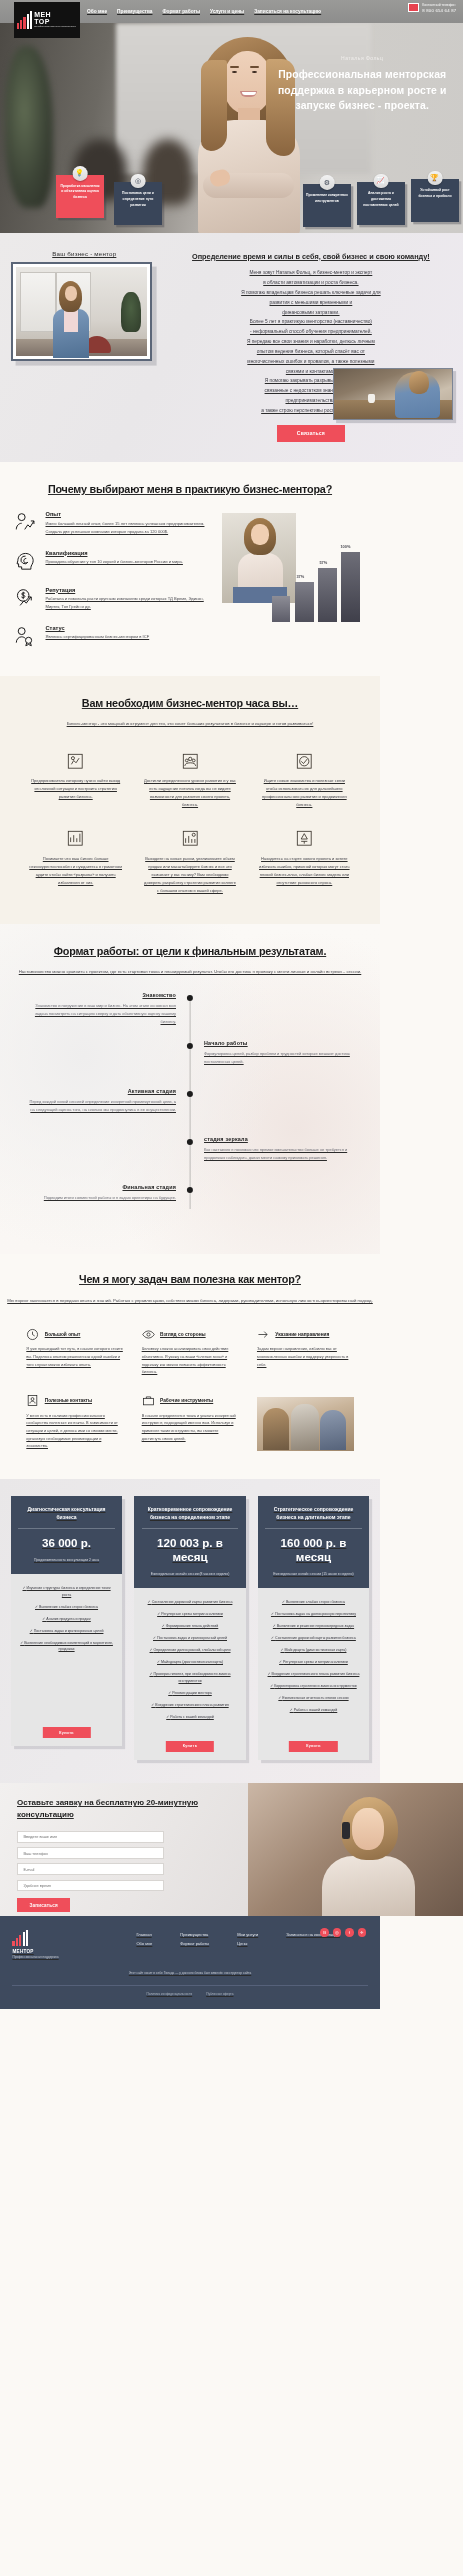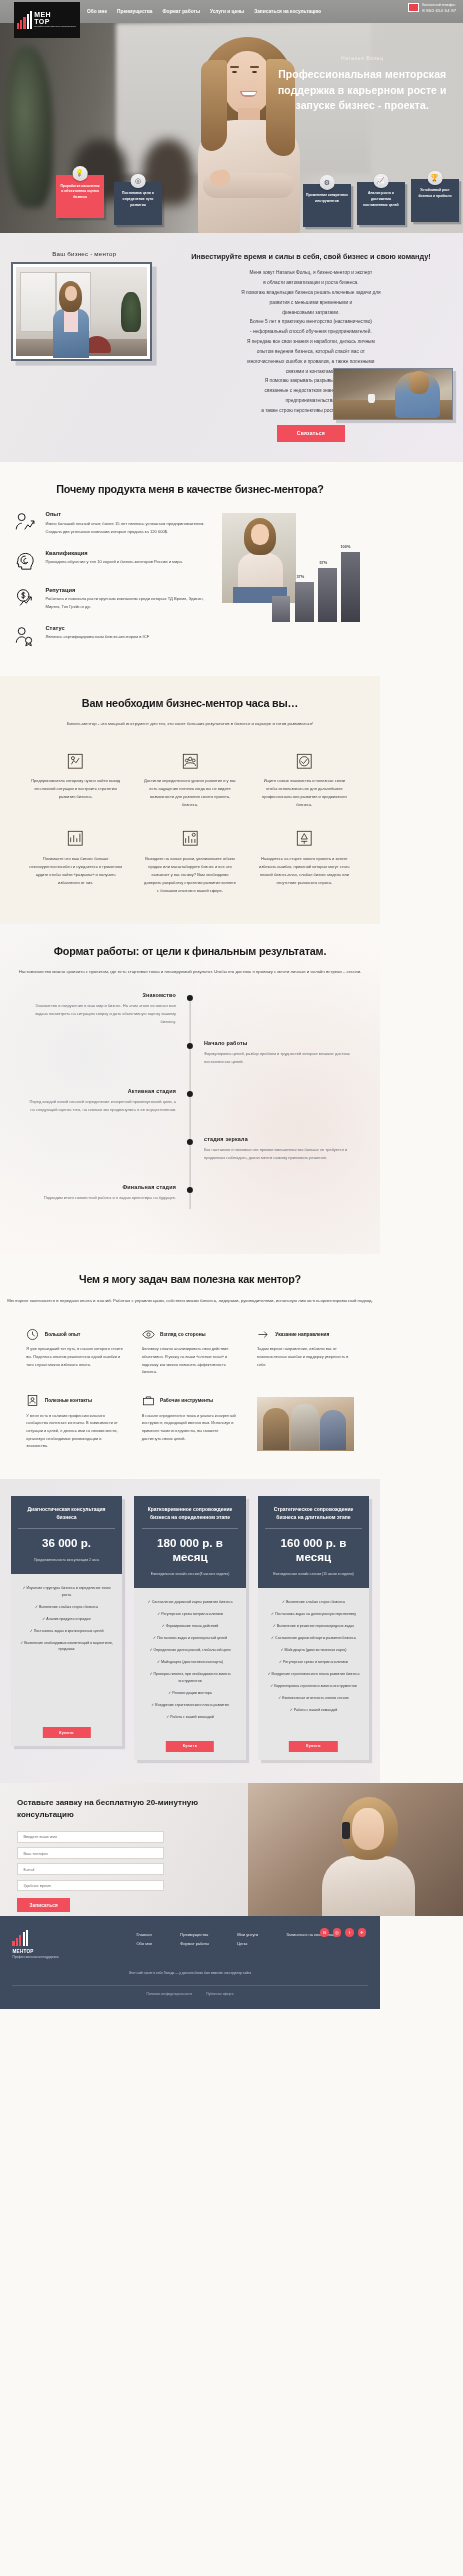--- a/index.html
+++ b/index.html
@@ -4,21 +4,21 @@
 <style>
   * { margin:0; padding:0; box-sizing:border-box; }
   html,body { width:464px; }
   body {
     font-family:"Liberation Sans", sans-serif;
     background:#fbf9f5;
     color:#2b2b2b;
     width:464px;
     overflow-x:hidden;
   }
-  .page { width:380px; position:relative; }
+  .page { width:380px; position:relative;text-decoration:underline; }
 
   
   .topbar {
     position:relative; height:23px; width:464px;
     background:linear-gradient(180deg,#9a9a98 0%, #8d8d8c 100%);
     display:flex; align-items:center;
   }
   .logo-box {
     width:66px; height:36px; background:#111; margin-left:6.2px;
     display:flex; align-items:center; gap:2.3px; padding:2.3px 3.1px;
@@ -448,21 +448,21 @@
           <div class="ph-plant"></div>
           <div class="ph-floor"></div>
           <div class="ph-chair"></div>
           <div class="ph-girl-body"></div>
           <div class="ph-girl-shirt"></div>
           <div class="ph-girl-hair"></div>
           <div class="ph-girl-face"></div>
         </div>
       </div>
       <div class="about-right">
-        <div class="about-h2">Инвестируйте время и силы в себя, свой бизнес и свою команду!</div>
+        <div class="about-h2">Определение время и силы в себя, свой бизнес и свою команду!</div>
         <div class="about-p">
           <div>Меня зовут Наталья Фольц, я бизнес-ментор и эксперт</div>
           <div>в области автоматизации и роста бизнеса.</div>
           <div>Я помогаю владельцам бизнеса решать ключевые задачи для</div>
           <div>развития с меньшими временными и</div>
           <div>финансовыми затратами.</div>
           <div>Более 5 лет я практикую менторство (наставничество)</div>
           <div>- неформальный способ обучения предпринимателей.</div>
           <div>Я передаю все свои знания и наработки, делюсь личным</div>
           <div>опытом ведения бизнеса, который спасёт вас от</div>
@@ -478,21 +478,21 @@
     </div>
     <div class="about-photo2">
       <div class="ap2-desk"></div>
       <div class="ap2-person"></div>
       <div class="ap2-head"></div>
       <div class="ap2-cup"></div>
     </div>
   </div>
 
   <div class="why">
-    <div class="sec-title">Почему продукта меня в качестве бизнес-ментора?</div>
+    <div class="sec-title">Почему выбирают меня в практикую бизнес-ментора?</div>
     <div class="why-wrap">
       <div class="why-list">
 
         <div class="why-item">
           <div class="why-ic">
             <svg viewBox="0 0 30 30" fill="none" stroke="#1b1b1b" stroke-width="1.3">
               <circle cx="10" cy="8" r="4.5"></circle>
                 <path d="M3 24c0-4.5 3.2-8 7-8"></path>
               <path d="M14 24l4-6 3 3 5-8"></path>
                 <path d="M22 13h4v4"></path>
@@ -800,21 +800,21 @@
             <li>Постановка задач и краткосрочных целей</li>
             <li>Выявление необходимых компетенций в маркетинге, продажах</li>
           </ul>
           <button class="pbtn">Купить</button>
         </div>
       </div>
 
       <div class="pcard">
         <div class="pcard-top">
           <div class="pcard-ttl">Кратковременное сопровождение бизнеса на определенном этапе</div>
-          <div class="pcard-price">180 000 р. в месяц</div>
+          <div class="pcard-price">120 003 р. в месяц</div>
           <div class="pcard-note">Еженедельные онлайн сессии (8 часов в неделю)</div>
         </div>
         <div class="pcard-body">
           <ul>
             <li>Составление дорожной карты развития бизнеса</li>
             <li>Регулярные срезы метрик аналитики</li>
             <li>Формирование плана действий</li>
             <li>Постановка задач и краткосрочный целей</li>
             <li>Определение долгосрочной, глобальной цели</li>
             <li>Майндкарта (диагностическая карта)</li>

